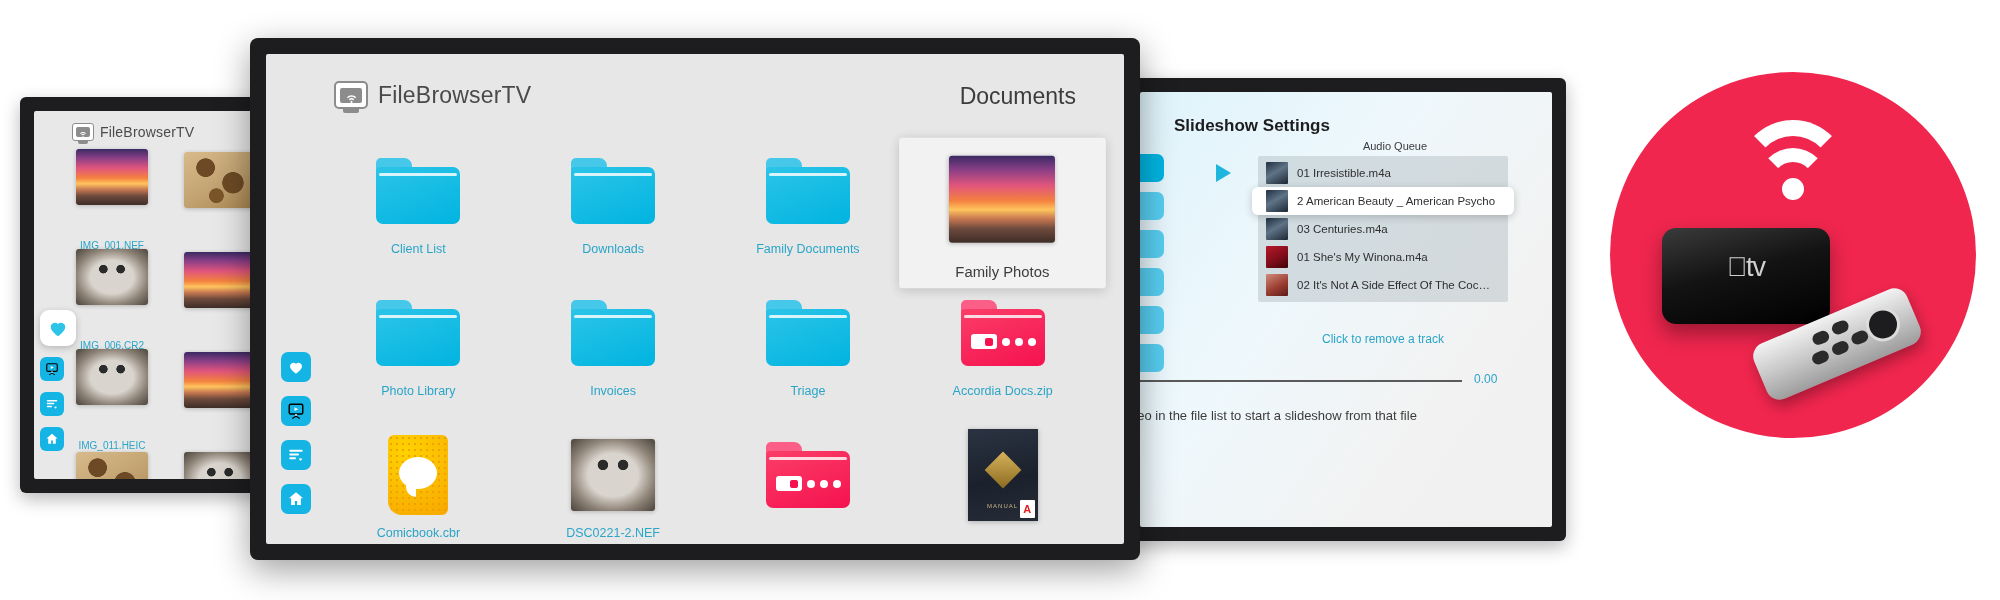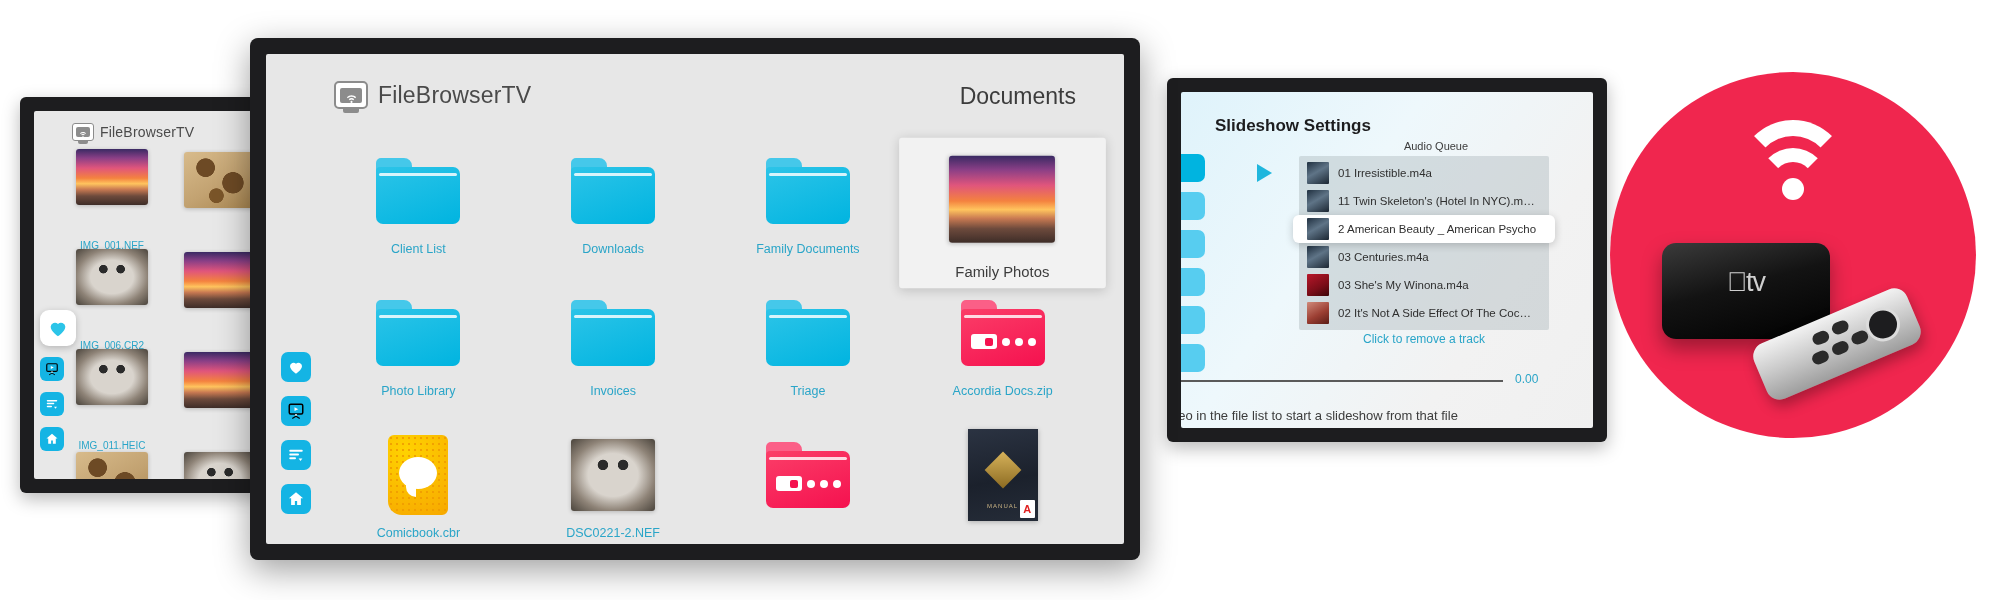--- a/index.html
+++ b/index.html
@@ -14,21 +14,21 @@
   
   .tv { position: absolute; background: #1d1d1f; border-radius: 6px;
         box-shadow: 0 6px 18px rgba(0,0,0,.28); }
   .tv .screen { position: absolute; overflow: hidden; background: #e8e8e8; }
 
   
   .tv-left  { left: 20px;  top: 97px;  width: 246px; height: 396px; padding: 14px; }
   .tv-left .screen  { left: 14px; top: 14px; right: 14px; bottom: 14px; border-radius: 2px; }
 
   
-  .tv-right { left: 1167px; top: 78px; width: 440px; height: 364px; padding: 14px; }
+  .tv-right { left: 1126px; top: 78px; width: 440px; height: 463px; padding: 14px; }
   .tv-right .screen { left: 14px; top: 14px; right: 14px; bottom: 14px; border-radius: 2px;
       background: linear-gradient(125deg,#dff3fb 0%,#eef8fc 38%,#f2f2f2 72%,#f0f0f0 100%); }
 
   
   .tv-main  { left: 250px; top: 38px; width: 890px; height: 522px; padding: 16px;
               border-radius: 8px; box-shadow: 0 10px 34px rgba(0,0,0,.38); }
   .tv-main .screen { left: 16px; top: 16px; right: 16px; bottom: 16px; border-radius: 2px;
               background: #e7e7e7; }
 
   
@@ -194,21 +194,21 @@
   
   .badge-wrap { position: absolute; left: 1610px; top: 72px; width: 366px; height: 366px; }
   .badge-circle { position: absolute; inset: 0; border-radius: 50%; background: #f0264e; }
   .wifi { position: absolute; left: 50%; top: 48px; transform: translateX(-50%); width: 120px; height: 96px; }
   .wifi span { position: absolute; left: 50%; transform: translateX(-50%);
       border: 15px solid transparent; border-top-color: #fff; border-radius: 50%; }
   .wifi .w1 { top: 0;  width: 110px; height: 110px; border-width: 16px; }
   .wifi .w2 { top: 28px; width: 70px; height: 70px; border-width: 14px; }
   .wifi .w3 { top: 58px; width: 22px; height: 22px; border-radius: 50%; background: #fff;
       border: none; }
-  .atv-box { position: absolute; left: 52px; top: 171px; width: 168px; height: 96px;
+  .atv-box { position: absolute; left: 52px; top: 156px; width: 168px; height: 96px;
       border-radius: 14px; background: linear-gradient(165deg,#3b3b3b 0%,#131313 45%,#000 100%);
       box-shadow: 0 10px 20px rgba(0,0,0,.35); }
   .atv-box .logo { position: absolute; left: 50%; top: 24px; transform: translateX(-50%);
       color: #cfcfcf; font-size: 27px; letter-spacing: -1px; }
   .remote { position: absolute; left: 144px; top: 242px; width: 166px; height: 60px;
       border-radius: 14px; transform: rotate(-23deg);
       background: linear-gradient(180deg,#f2f2f2 0%,#c9c9c9 50%,#9d9d9d 100%);
       box-shadow: 0 7px 14px rgba(0,0,0,.3); }
   .remote .pad { position: absolute; right: 16px; top: 13px; width: 34px; height: 34px;
       border-radius: 50%; background: #1d1d1f; border: 3px solid #dcdcdc; }
@@ -335,35 +335,31 @@
           <div class="chip"></div>
           <div class="chip"></div>
         </div>
         <div class="play-tri"></div>
         <div class="queue-label">Audio Queue</div>
         <div class="queue" id="queue-list">
             <div class="qrow">
               <div class="art art-a"></div>
               <div class="qt">01 Irresistible.m4a</div>
             </div>
-            <div class="qrow">
-              <div class="art art-a"></div>
-              <div class="qt">11 Twin Skeleton's (Hotel In NYC).m…</div>
-            </div>
             <div class="qrow hl">
               <div class="art art-a"></div>
               <div class="qt">2 American Beauty _ American Psycho</div>
             </div>
             <div class="qrow">
               <div class="art art-a"></div>
               <div class="qt">03 Centuries.m4a</div>
             </div>
             <div class="qrow">
               <div class="art art-b"></div>
-              <div class="qt">03 She's My Winona.m4a</div>
+              <div class="qt">01 She's My Winona.m4a</div>
             </div>
             <div class="qrow">
               <div class="art art-c"></div>
               <div class="qt">02 It's Not A Side Effect Of The Coc…</div>
             </div>
           </div>
         <div class="remove-hint">Click to remove a track</div>
         <div class="slider"></div>
         <div class="slider-val">0.00</div>
         <div class="ss-foot">deo in the file list to start a slideshow from that file</div>

